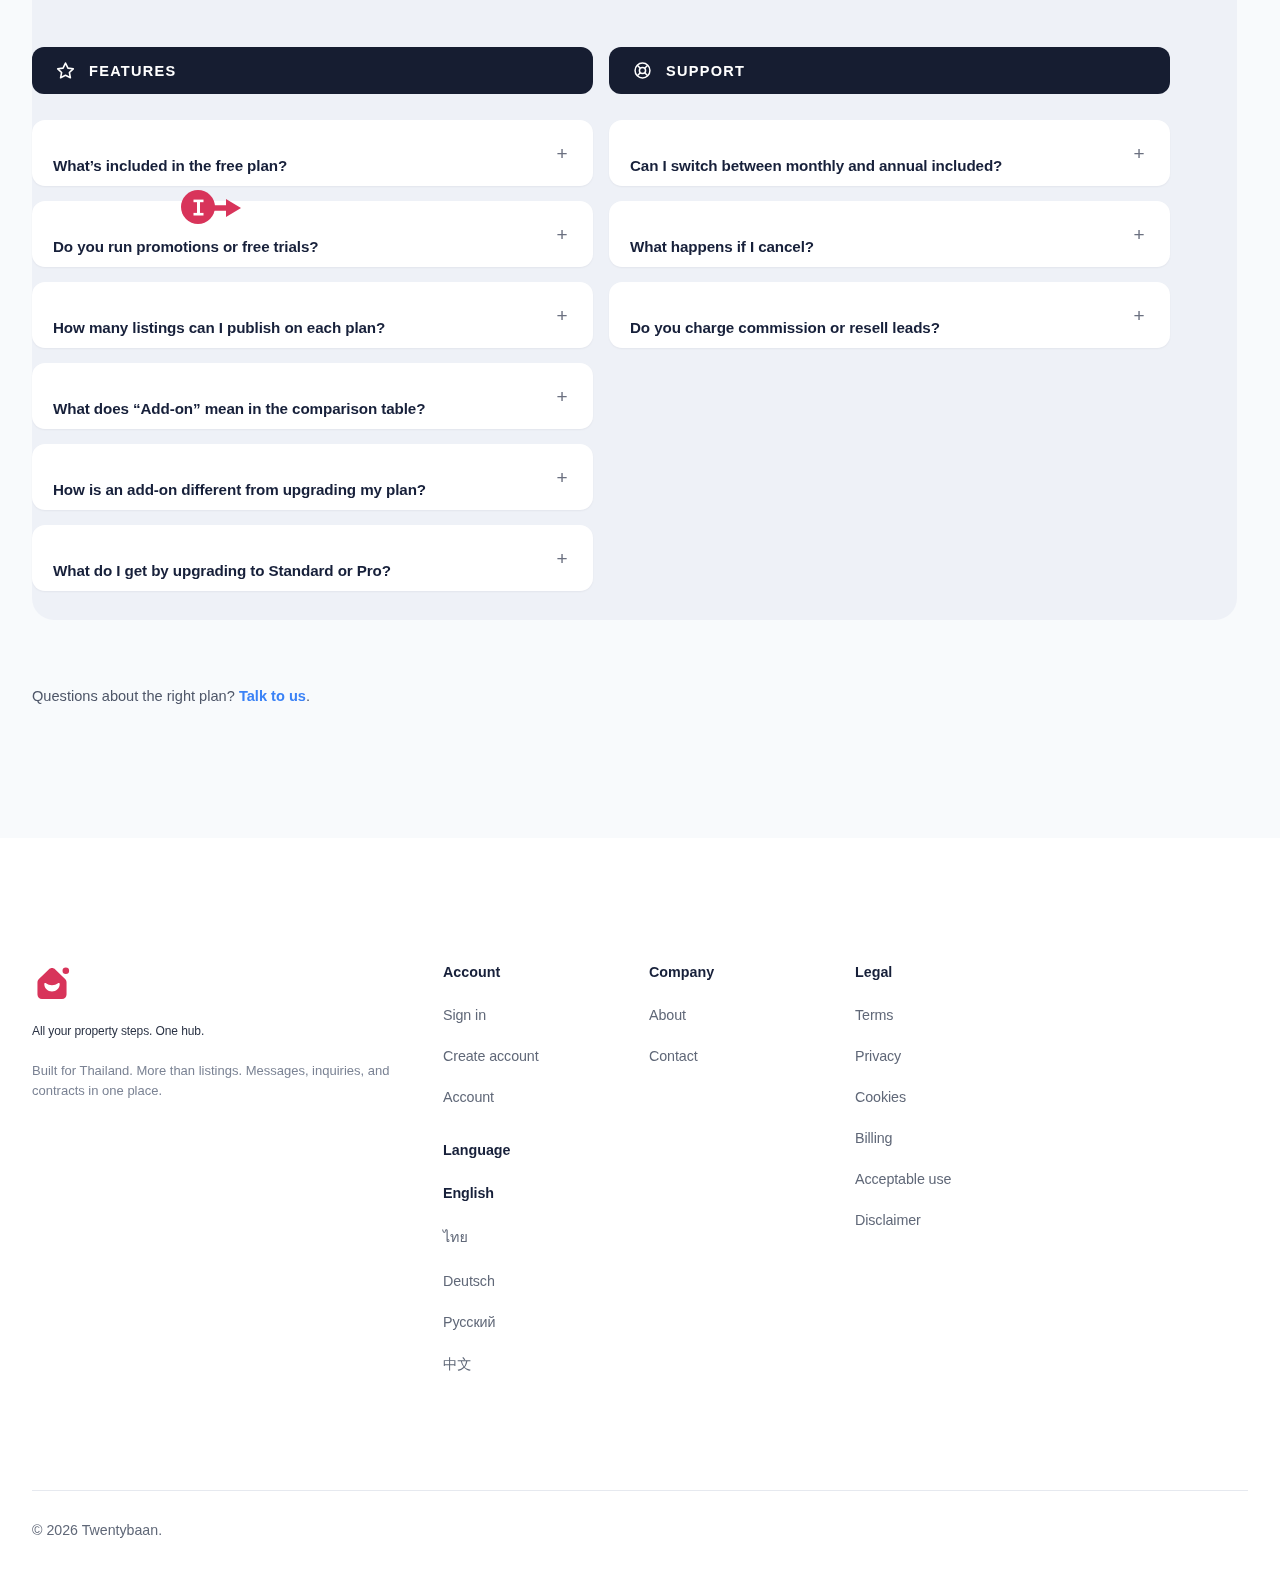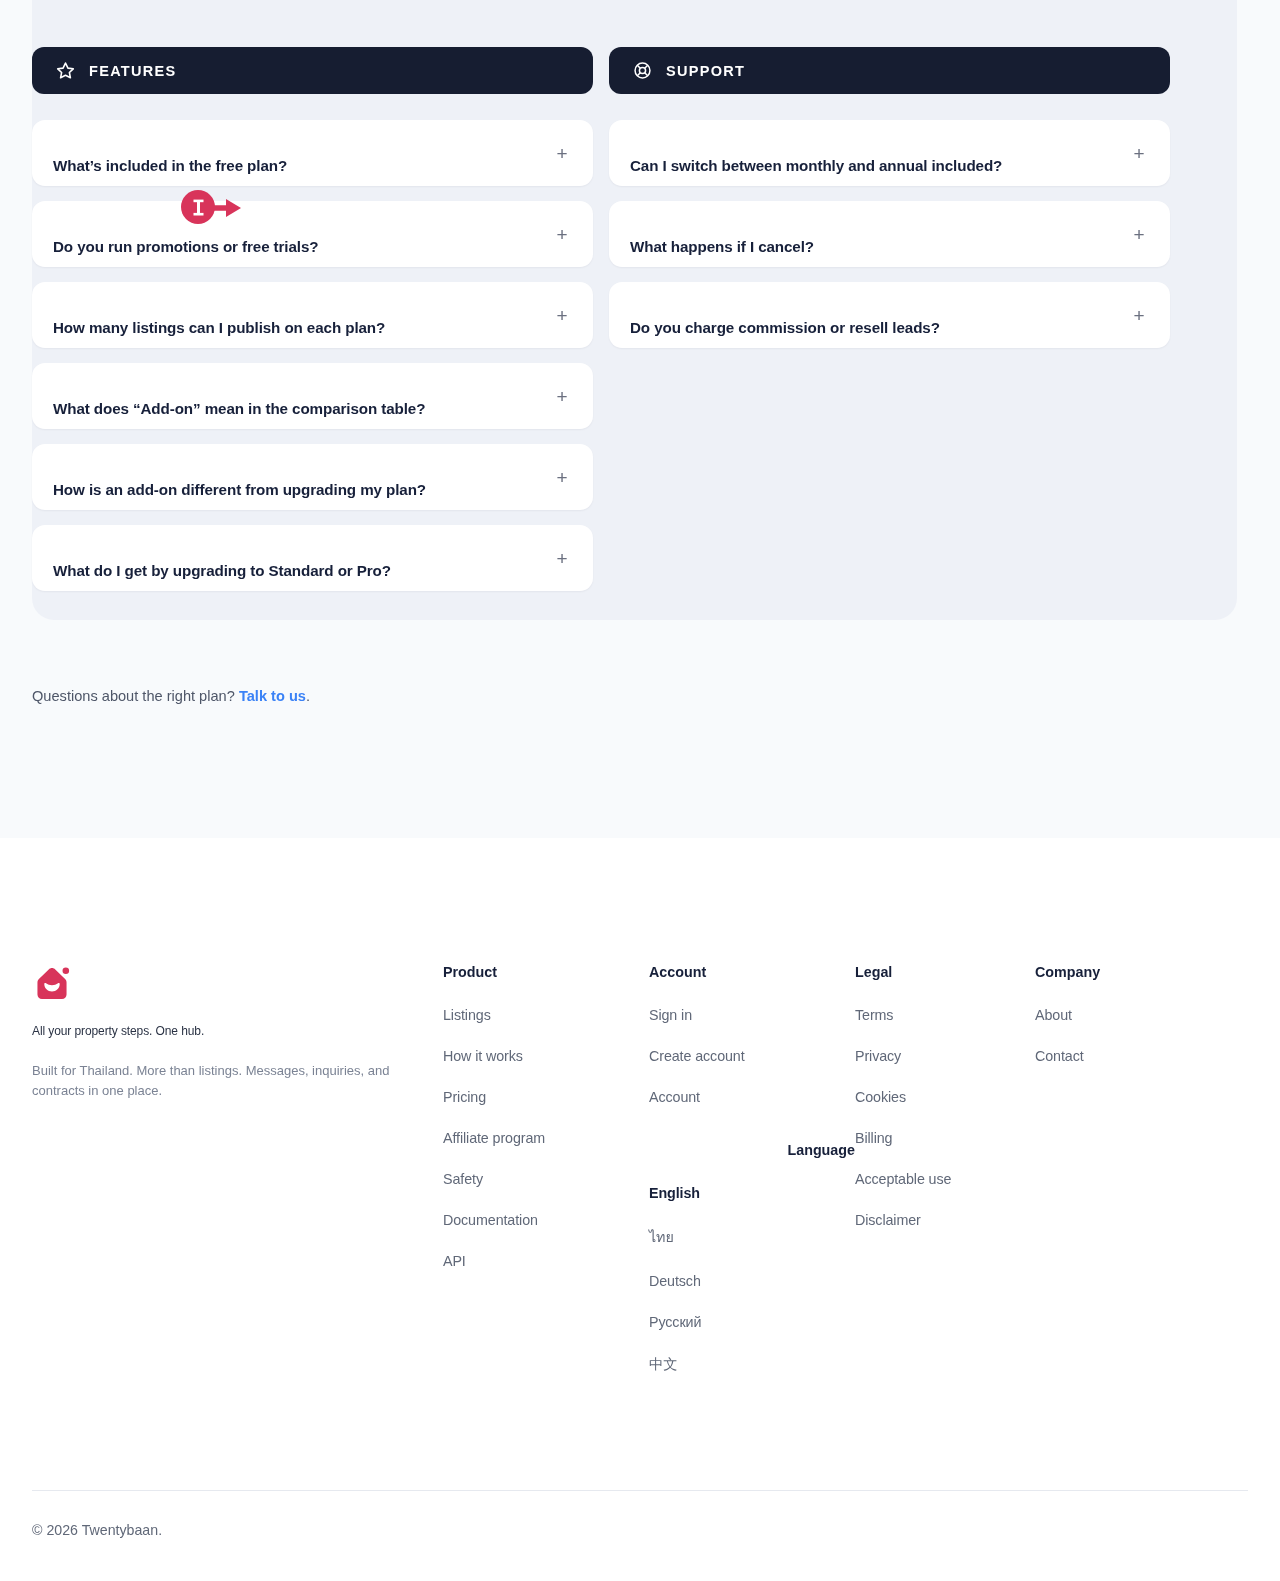--- a/index.html
+++ b/index.html
@@ -133,21 +133,21 @@
   .col-account  { width: 206px; }
   .col-company  { width: 206px; }
   .col-legal    { width: 180px; }
 
   .col-head {
     font-size: 14.3px;
     font-weight: 700;
     color: #17203a;
     margin-bottom: 27px;
   }
-  .col-head.spaced { margin-top: 37px; text-align: right; }
+  .col-head.spaced { margin-top: 37px; }
   .col-link {
     display: block;
     font-size: 14.3px;
     color: #606878;
     text-decoration: none;
     margin-bottom: 25px;
     letter-spacing: -0.1px;
   }
   .col-link.active { color: #17203a; font-weight: 700; }
 
@@ -283,57 +283,47 @@
         <svg width="40" height="40" viewBox="0 0 44 44">
           <path d="M22 4.5 C23.4 4.5 24.6 5.1 25.6 6.1 L36.4 16.6 C37.4 17.6 38 18.9 38 20.3 V33.5 C38 36.3 35.8 38.5 33 38.5 H11 C8.2 38.5 6 36.3 6 33.5 V20.3 C6 18.9 6.6 17.6 7.6 16.6 L18.4 6.1 C19.4 5.1 20.6 4.5 22 4.5 Z" fill="#d8345a"></path>
           <path d="M13.5 22 C13.5 26.8 17.3 30.2 22 30.2 C26.7 30.2 30.5 26.8 30.5 22 C30.5 21 29.4 20.6 28.6 21.2 C26.8 22.6 24.5 23.4 22 23.4 C19.5 23.4 17.2 22.6 15.4 21.2 C14.6 20.6 13.5 21 13.5 22 Z" fill="#ffffff"></path>
           <circle cx="37.2" cy="7.5" r="3.6" fill="#d8345a"></circle>
         </svg>
       </div>
       <div class="brand-tag">All your property steps. One hub.</div>
       <div class="brand-sub">Built for Thailand. More than listings. Messages, inquiries, and contracts in one place.</div>
     </div>
 
-    <div class="link-col col-product">
-      <div class="col-head">Product</div>
-      <a class="col-link" href="#">Listings</a>
-      <a class="col-link" href="#">How it works</a>
-      <a class="col-link" href="#">Pricing</a>
-      <a class="col-link" href="#">Affiliate program</a>
-      <a class="col-link" href="#">Safety</a>
-      <a class="col-link" href="#">Documentation</a>
-      <a class="col-link" href="#">API</a>
-    </div>
 
     <div class="link-col col-account">
       <div class="col-head">Account</div>
       <a class="col-link" href="#">Sign in</a>
       <a class="col-link" href="#">Create account</a>
       <a class="col-link" href="#">Account</a>
 
       <div class="col-head spaced">Language</div>
       <a class="col-link active" href="#">English</a>
       <a class="col-link" href="#">ไทย</a>
       <a class="col-link" href="#">Deutsch</a>
       <a class="col-link" href="#">Русский</a>
       <a class="col-link" href="#">中文</a>
+    </div>
+
+    <div class="link-col col-company">
+      <div class="col-head">Company</div>
+      <a class="col-link" href="#">About</a>
+      <a class="col-link" href="#">Contact</a>
     </div>
 
     <div class="link-col col-legal">
       <div class="col-head">Legal</div>
       <a class="col-link" href="#">Terms</a>
       <a class="col-link" href="#">Privacy</a>
       <a class="col-link" href="#">Cookies</a>
       <a class="col-link" href="#">Billing</a>
       <a class="col-link" href="#">Acceptable use</a>
       <a class="col-link" href="#">Disclaimer</a>
     </div>
-
-    <div class="link-col col-company">
-      <div class="col-head">Company</div>
-      <a class="col-link" href="#">About</a>
-      <a class="col-link" href="#">Contact</a>
-    </div>
   </div>
 
   <div class="footer-divider"></div>
   <div class="copyright">© 2026 Twentybaan.</div>
 </footer>
 
 </body></html>

